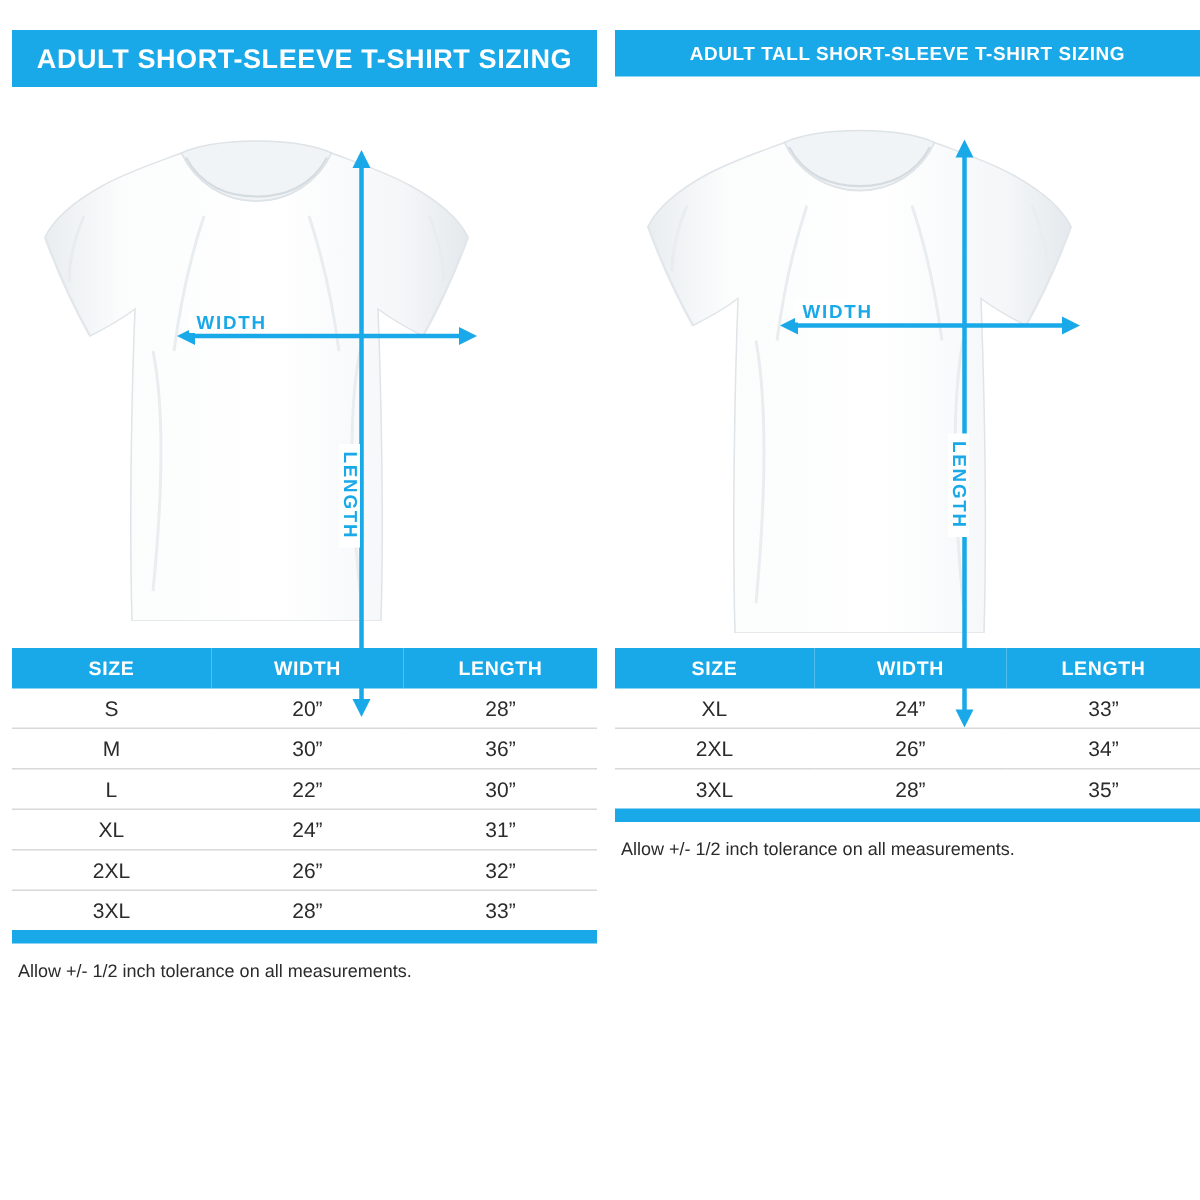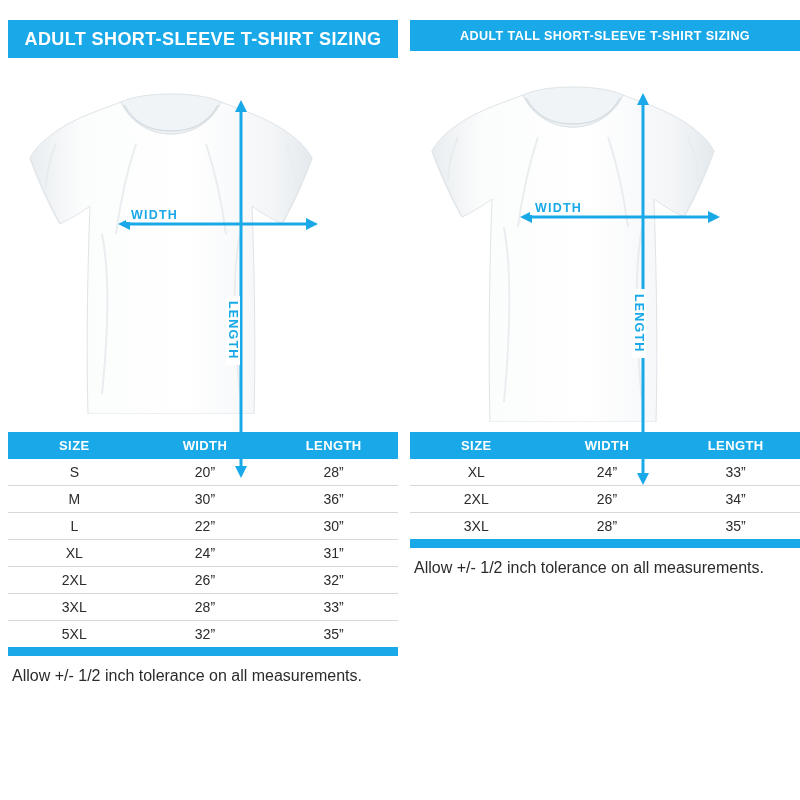--- a/index.html
+++ b/index.html
@@ -105,21 +105,21 @@
   .tbl tbody tr:last-child td { border-bottom: none; }
   .col-size { width: 34%; }
   .col-width { width: 33%; }
   .col-length { width: 33%; }
 
   .bottom-bar {
     height: 9px;
     background: #1aa9e8;
   }
   .tolerance {
-    font-size: 16px;
+    font-size: 12px;
     color: #2b2b2b;
     padding: 11px 2px 0 4px;
   }
 </style>
 </head>
 <body>
 
 <div class="page">
 
   <div class="panel panel-left">
@@ -221,25 +221,20 @@
           </tr>
           <tr>
             <td>2XL</td>
             <td>26”</td>
             <td>32”</td>
           </tr>
           <tr>
             <td>3XL</td>
             <td>28”</td>
             <td>33”</td>
-          </tr>
-          <tr>
-            <td>5XL</td>
-            <td>32”</td>
-            <td>35”</td>
           </tr>
         </tbody>
       </table>
       <div class="bottom-bar"></div>
       <div class="tolerance">Allow +/- 1/2 inch tolerance on all measurements.</div>
     </div>
   </div>
 
   <div class="panel panel-right">
     <div class="panel-title">ADULT TALL SHORT-SLEEVE T-SHIRT SIZING</div>

